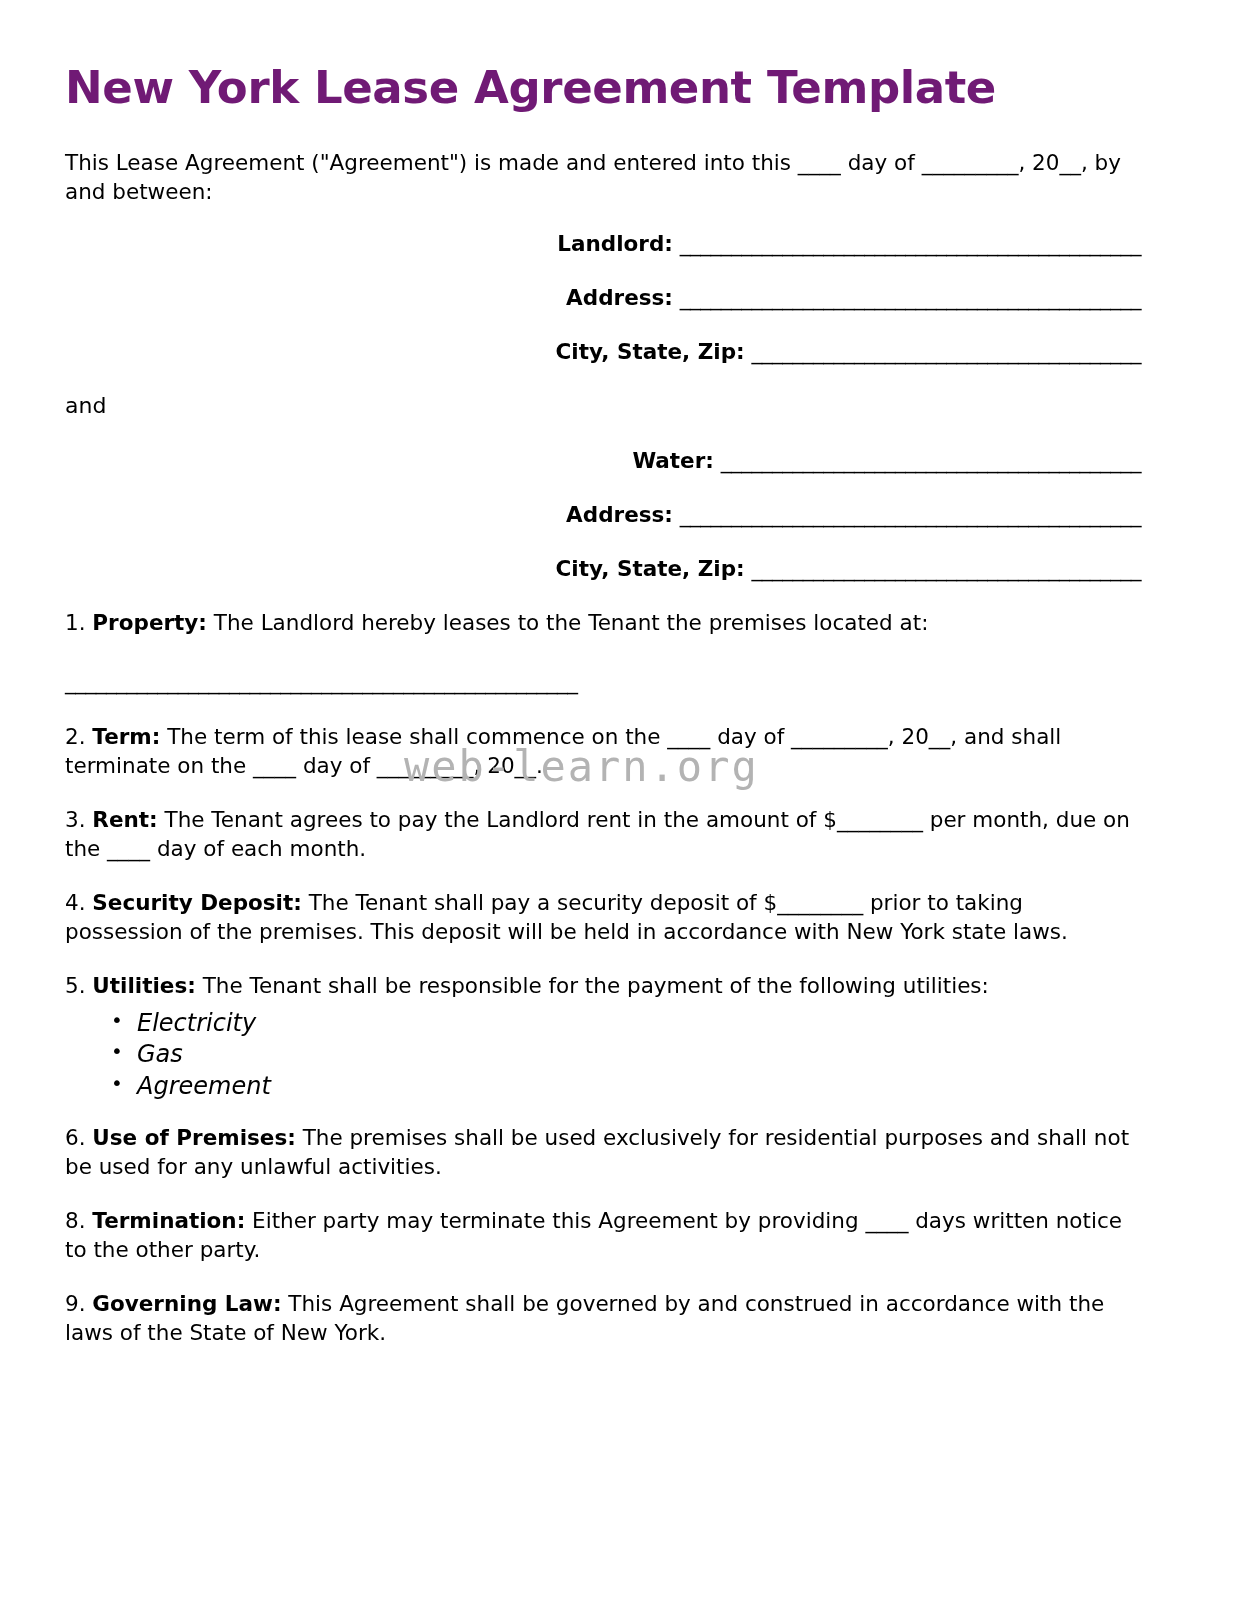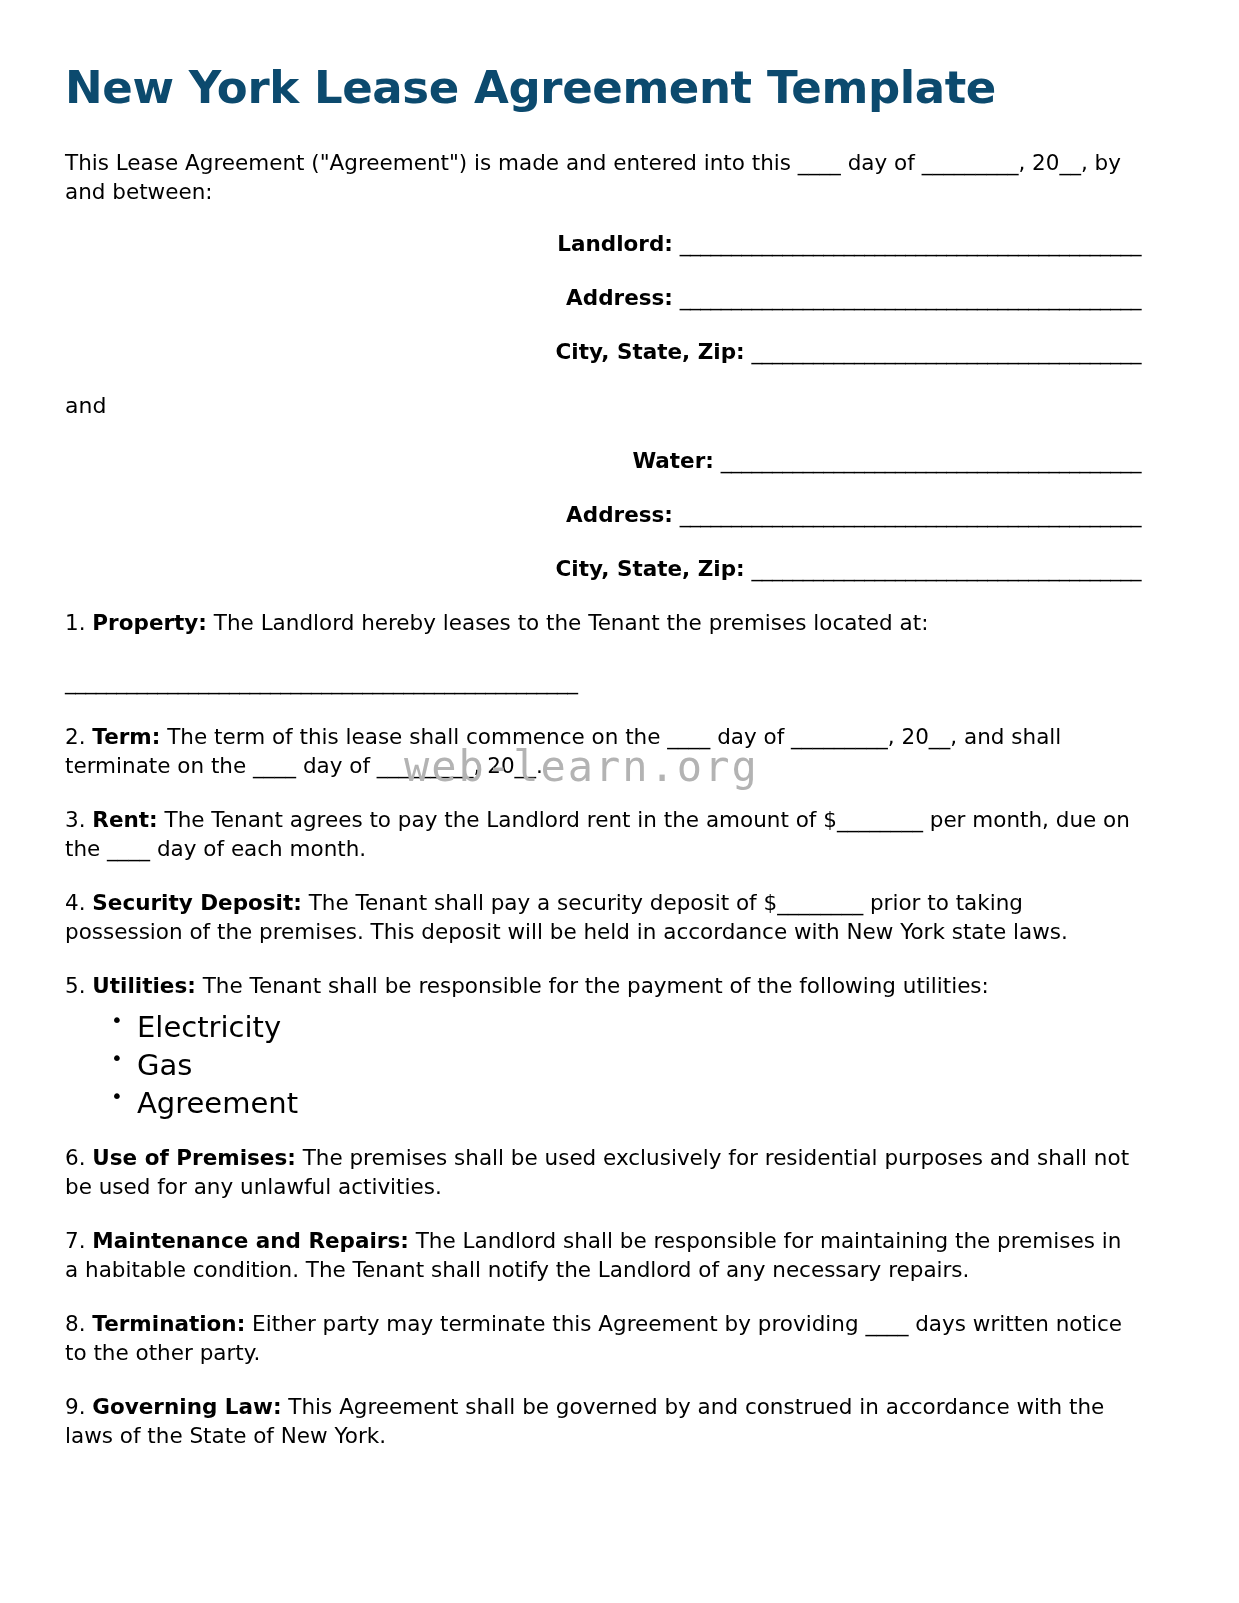--- a/index.html
+++ b/index.html
@@ -22,21 +22,21 @@
     background: #ffffff;
     box-sizing: border-box;
     padding: 62px 98px 0 65px;
   }
   .doc-title {
     font-size: 45px;
     font-weight: bold;
     letter-spacing: -0.4px;
     line-height: 1.15;
     margin: 0 0 34px 0;
-    color: #0c4a6e;
+    color: #701a75;
   }
   p.para {
     font-size: 21.5px;
     line-height: 1.35;
     margin: 0 0 25px 0;
     color: #000000;
   }
   p.para.tight {
     margin-bottom: 23px;
   }
@@ -69,24 +69,25 @@
   .sec-label {
     font-weight: bold;
     margin-top: 21px;
   }
   ul.util-list {
     margin: 8px 0 20px 0;
     padding-left: 72px;
     list-style: none;
   }
   ul.util-list li {
-    font-size: 29px;
+    font-size: 24px;
     line-height: 1.32;
     position: relative;
     padding-left: 0;
+    font-style: italic;
   }
   ul.util-list li::before {
     content: "\2022";
     position: absolute;
     left: -26px;
     top: -1px;
     font-size: 20px;
   }
   .watermark {
     position: absolute;
@@ -181,25 +182,20 @@
     <li>Gas</li>
     <li>Agreement</li>
   </ul>
 
   <p class="para">
     <span>6.</span>
     <span class="sec-label">Use of Premises:</span>
     <span>The premises shall be used exclusively for residential purposes and shall not be used for any unlawful activities.</span>
   </p>
 
-  <p class="para">
-    <span>7.</span>
-    <span class="sec-label">Maintenance and Repairs:</span>
-    <span>The Landlord shall be responsible for maintaining the premises in a habitable condition. The Tenant shall notify the Landlord of any necessary repairs.</span>
-  </p>
 
   <p class="para">
     <span>8.</span>
     <span class="sec-label">Termination:</span>
     <span>Either party may terminate this Agreement by providing ____ days written notice to the other party.</span>
   </p>
 
   <p class="para">
     <span>9.</span>
     <span class="sec-label">Governing Law:</span>

